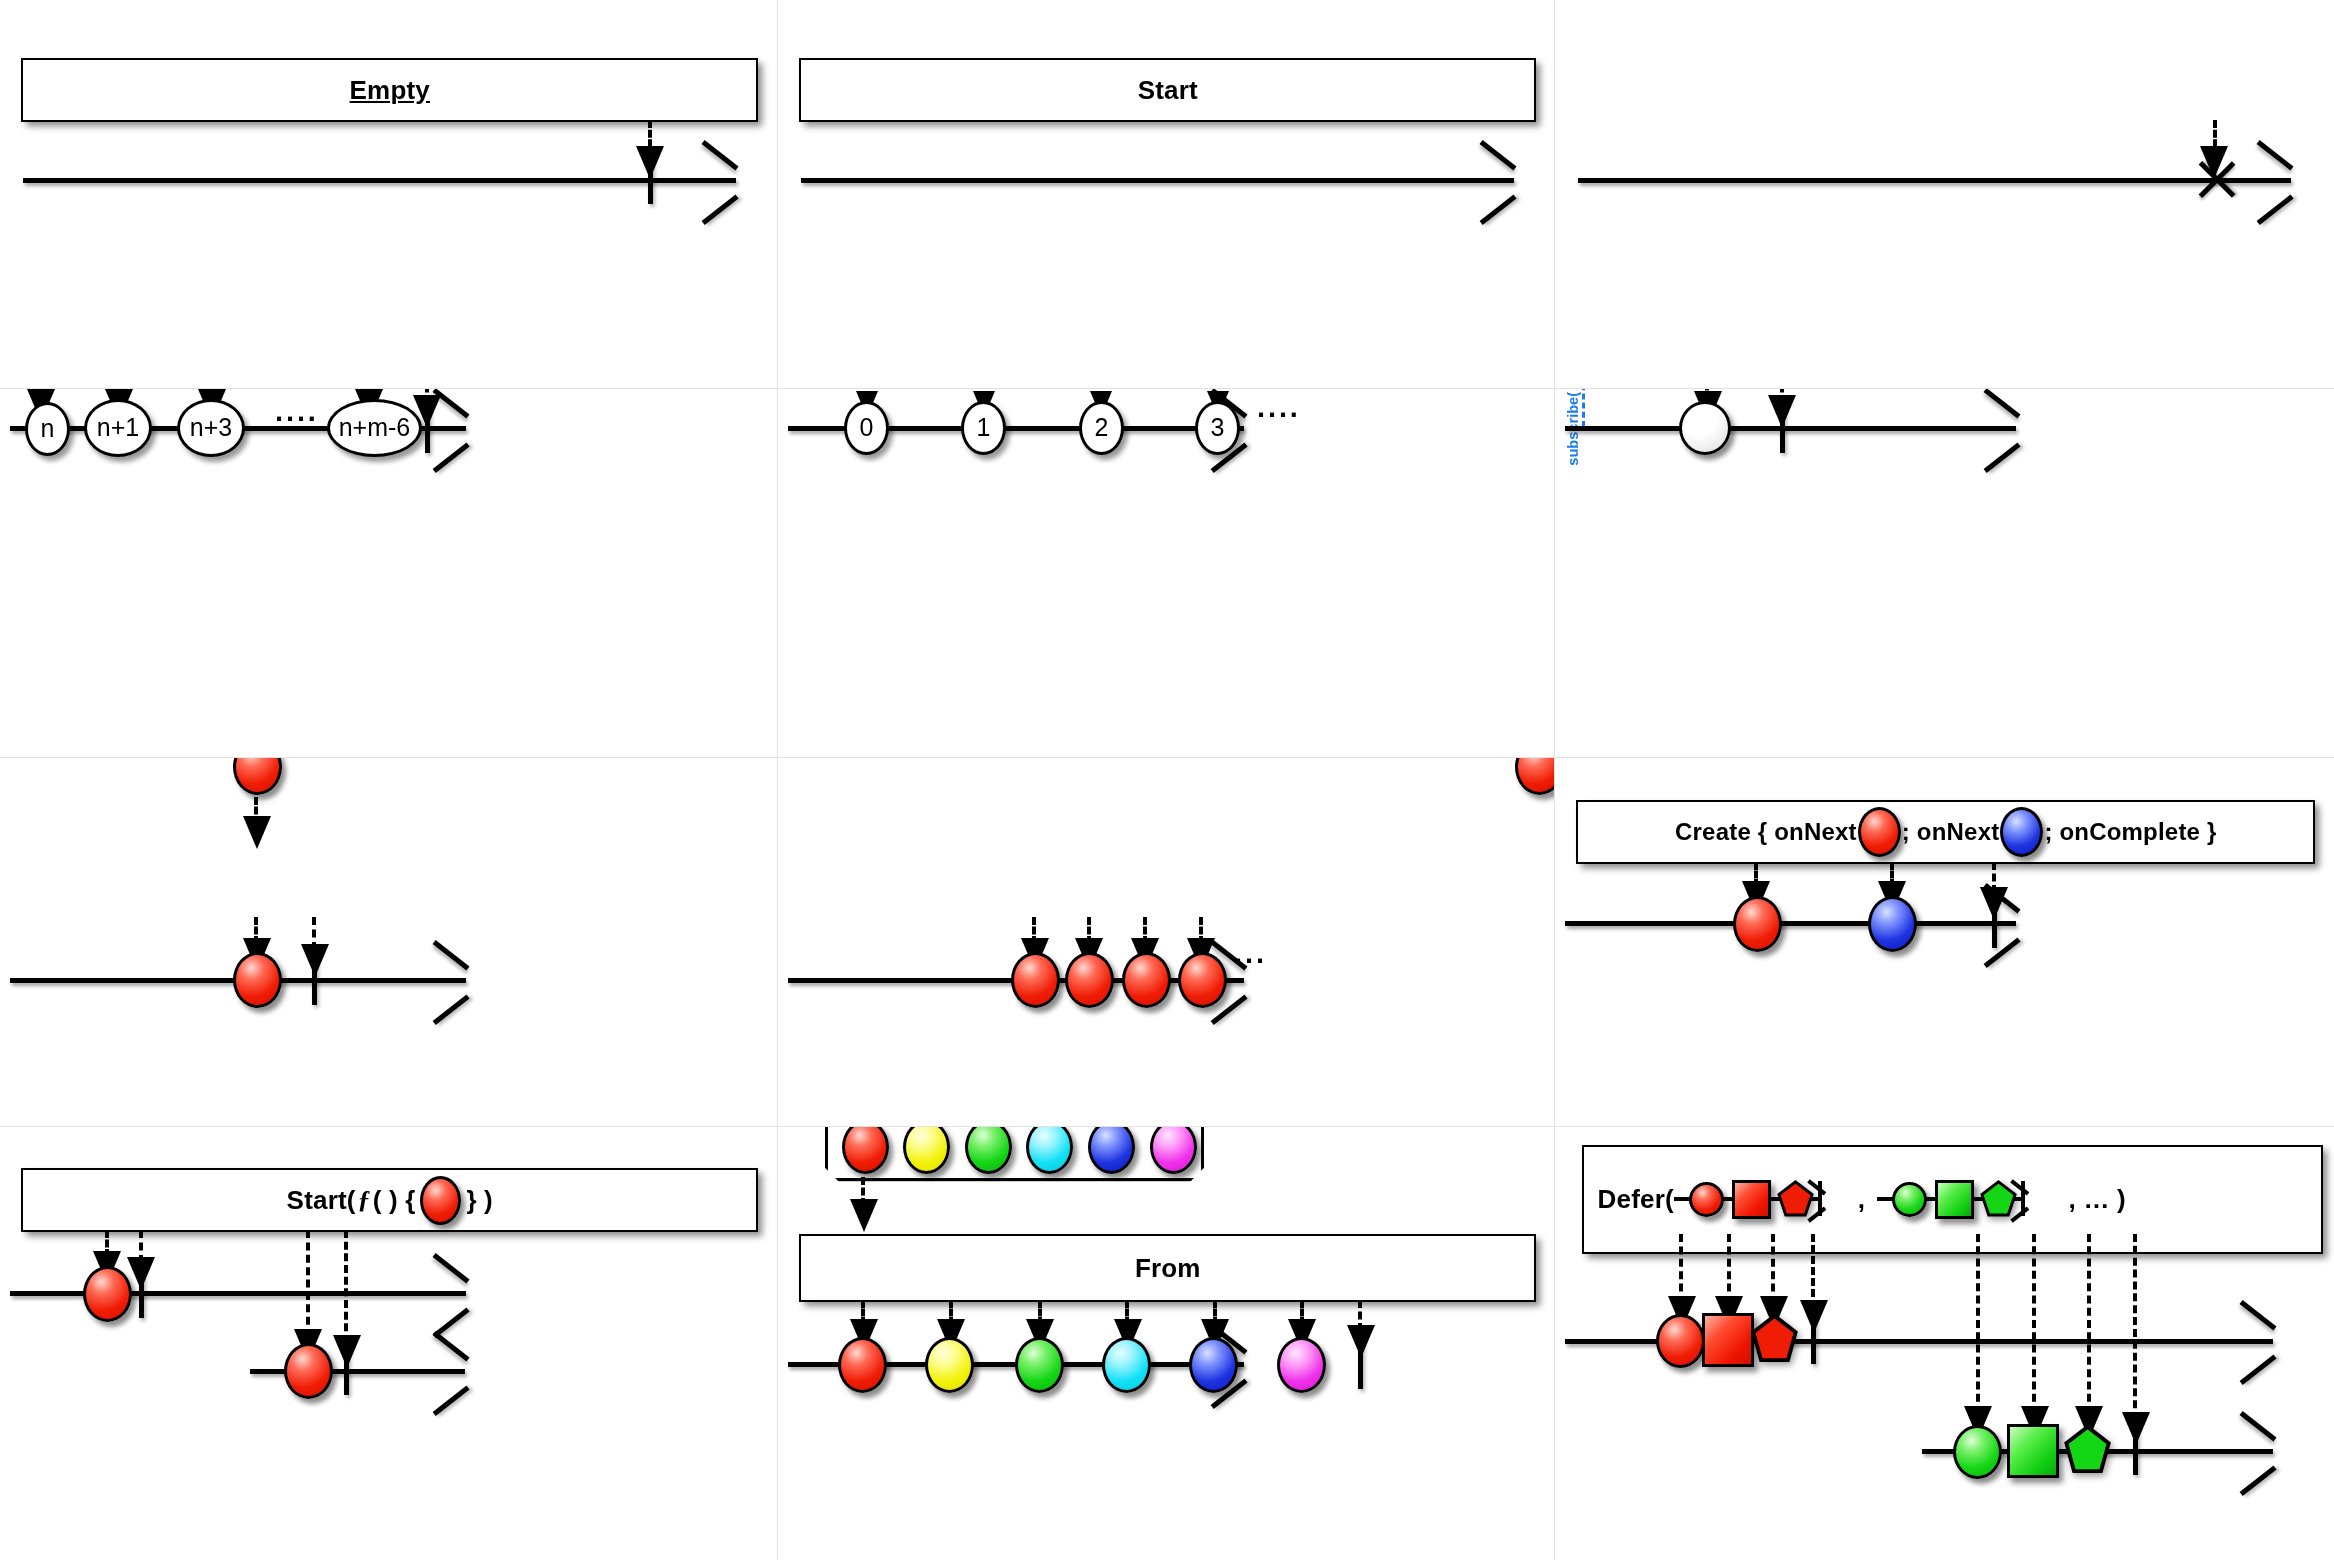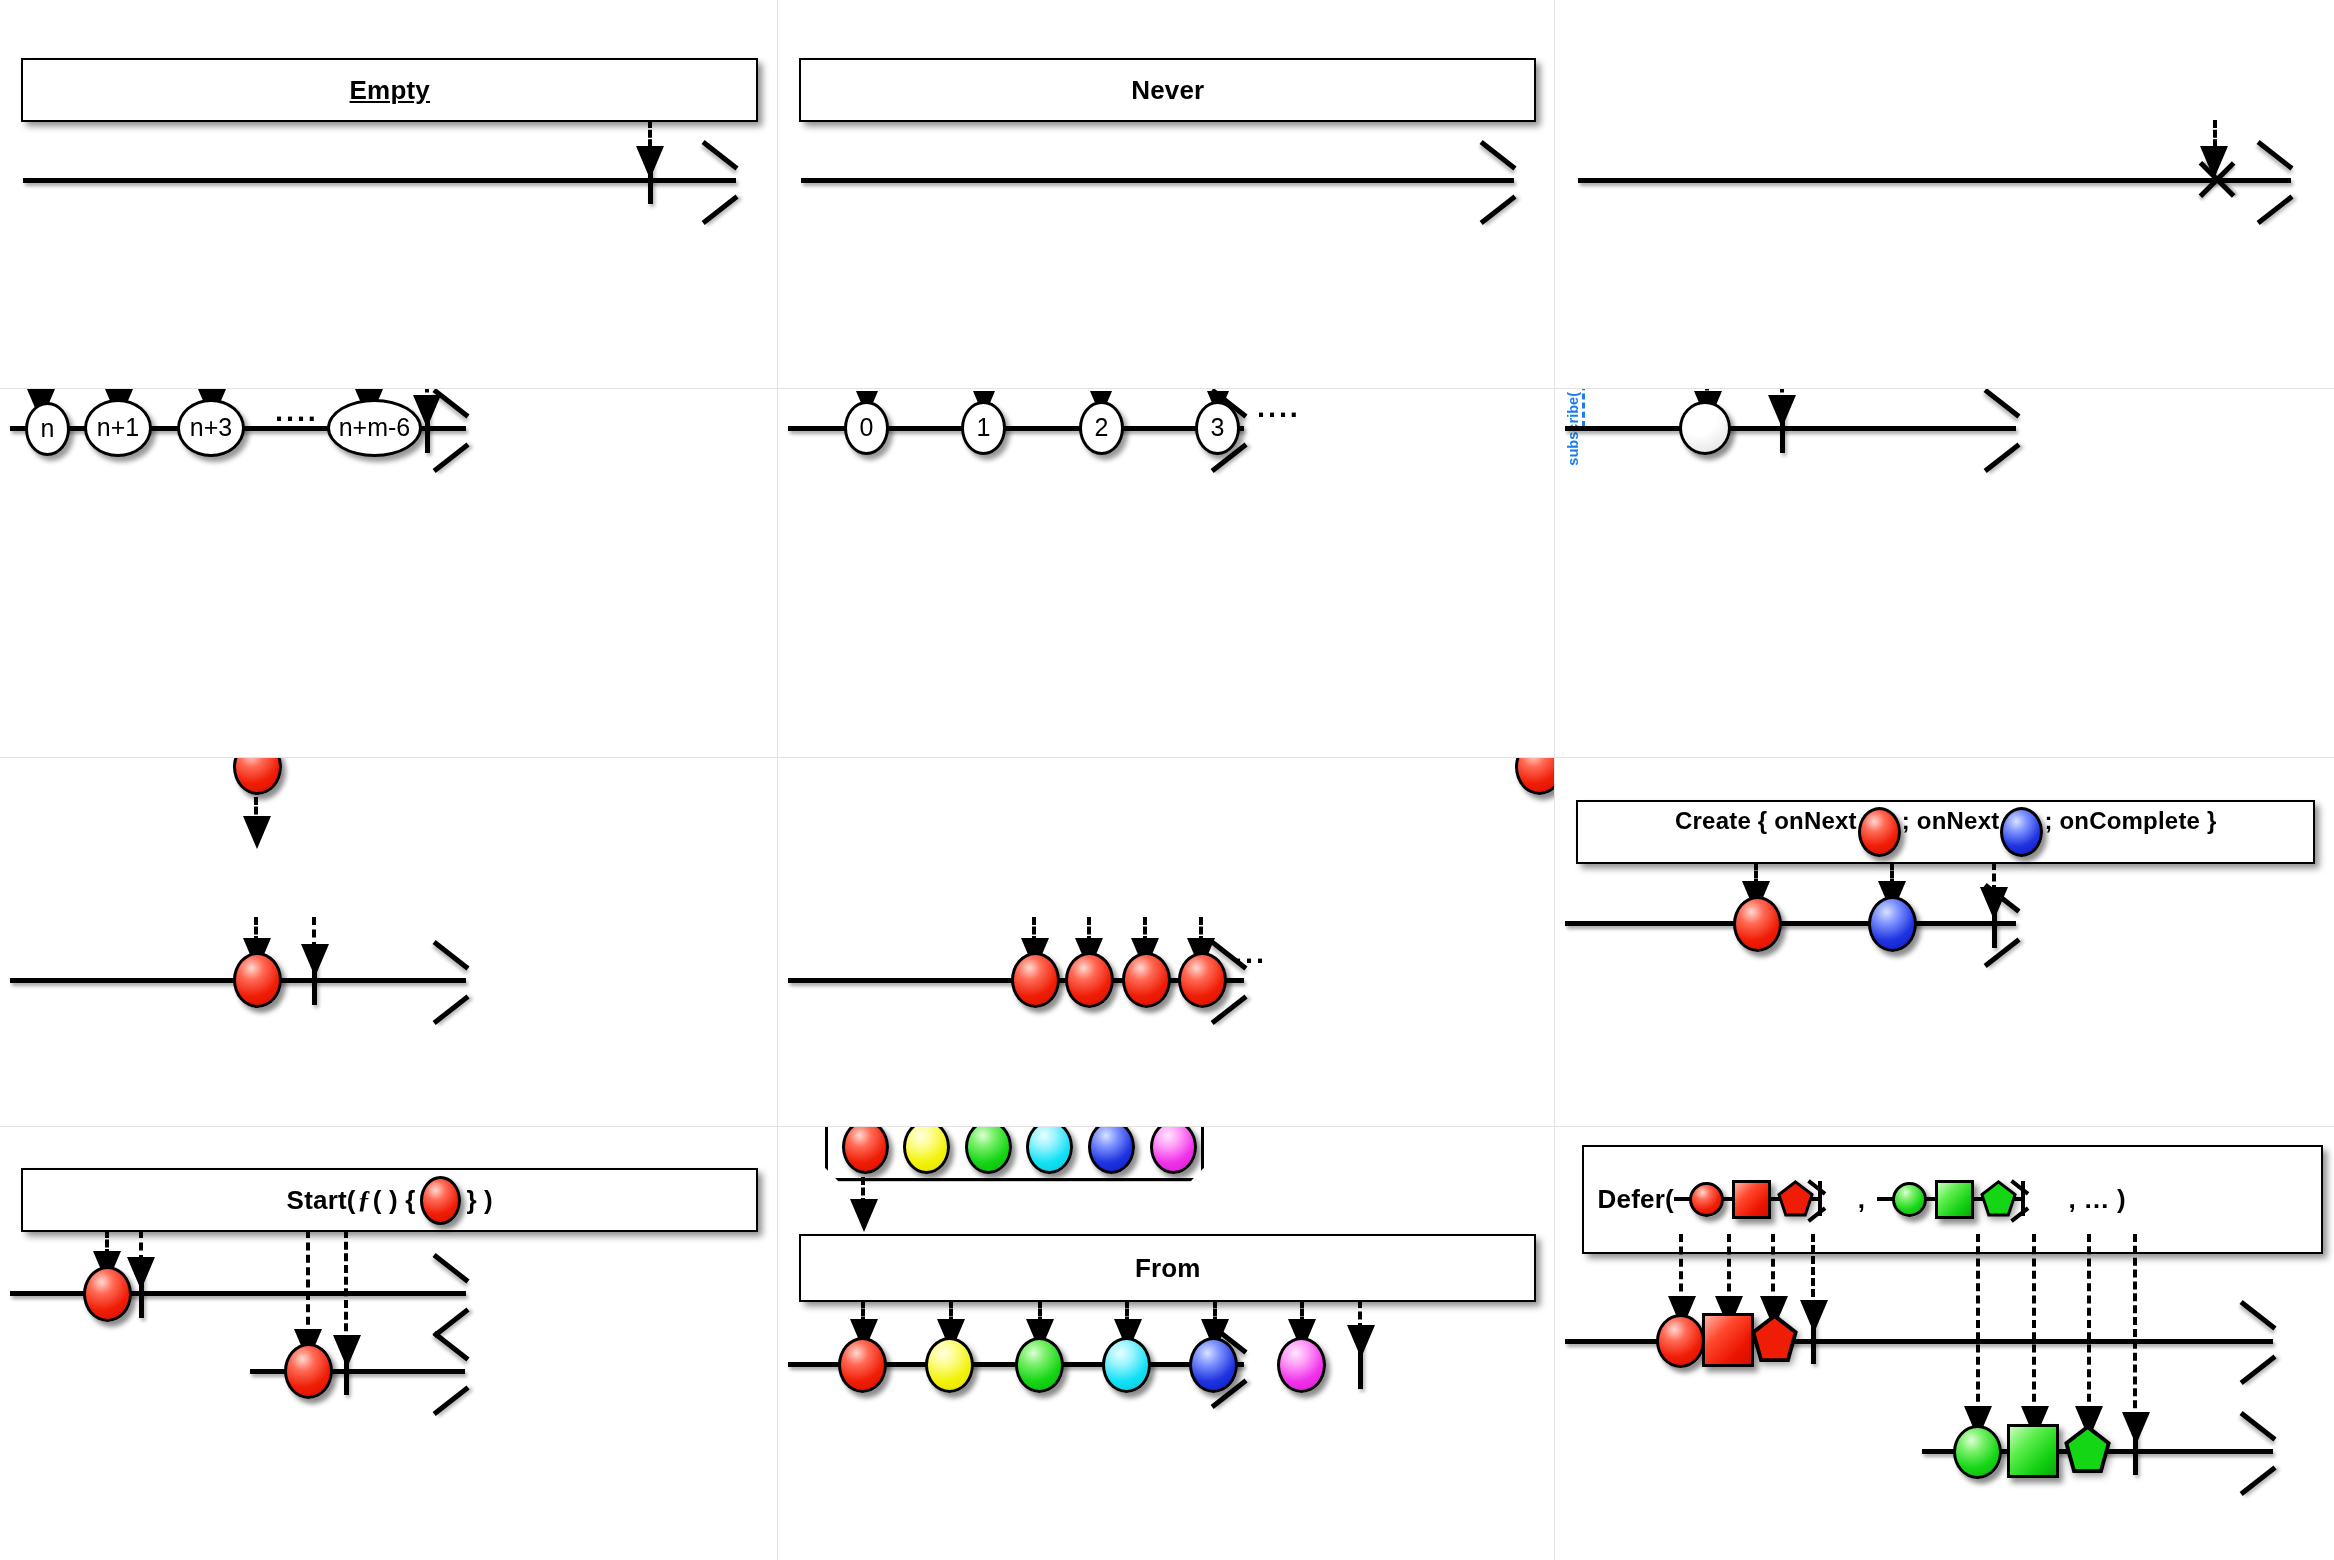--- a/index.html
+++ b/index.html
@@ -95,21 +95,21 @@
     </div>
     <div class="dash" style="left:648px;top:120px;height:37px;"></div>
     <div class="ahead" style="left:636px;top:146px;"></div>
     <div class="tl" style="left:23px;top:178px;width:713px;"></div>
     <div class="tlhead" style="left:737px;top:180px;"></div>
     <div class="cbar" style="left:648px;top:155px;height:49px;"></div>
   </div>
 
   <div class="cell">
     <div class="opbox" style="left:21.3px;top:58px;width:733px;height:60px;">
-      <span class="lbl">Never</span>
+      <span class="lbl">Start</span>
     </div>
     <div class="tl" style="left:23px;top:178px;width:713px;"></div>
     <div class="tlhead" style="left:737px;top:180px;"></div>
   </div>
 
   <div class="cell nr">
     <div class="dash" style="left:658px;top:120px;height:37px;"></div>
     <div class="ahead" style="left:645px;top:146px;"></div>
     <div class="tl" style="left:23px;top:178px;width:713px;"></div>
     <div class="tlhead" style="left:737px;top:180px;"></div>
@@ -228,21 +228,21 @@
     <div class="tlhead" style="left:468px;top:222px;"></div>
     <div class="marble m-red" style="left:233px;top:194px;width:49px;height:56px;"></div>
     <div class="marble m-red" style="left:287px;top:194px;width:49px;height:56px;"></div>
     <div class="marble m-red" style="left:344px;top:194px;width:49px;height:56px;"></div>
     <div class="marble m-red" style="left:400px;top:194px;width:49px;height:56px;"></div>
     <div class="dots" style="left:456px;top:179px;font-size:29px;">...</div>
   </div>
 
   <div class="cell nr">
     <div class="opbox" style="left:21.3px;top:42px;width:735px;height:60px;">
-      <div style="display:flex;align-items:flex-start;">
+      <div style="display:flex;align-items:center;">
         <span class="lbl small">Create { onNext</span>
         <span class="marble m-red" style="position:relative;width:43px;height:50px;margin:0 1px;"></span>
         <span class="lbl small">; onNext</span>
         <span class="marble m-blue" style="position:relative;width:43px;height:50px;margin:0 1px;"></span>
         <span class="lbl small">; onComplete }</span>
       </div>
     </div>
 
     <div class="dash" style="left:199px;top:104px;height:25px;"></div>
     <div class="ahead" style="left:187px;top:123px;"></div>

